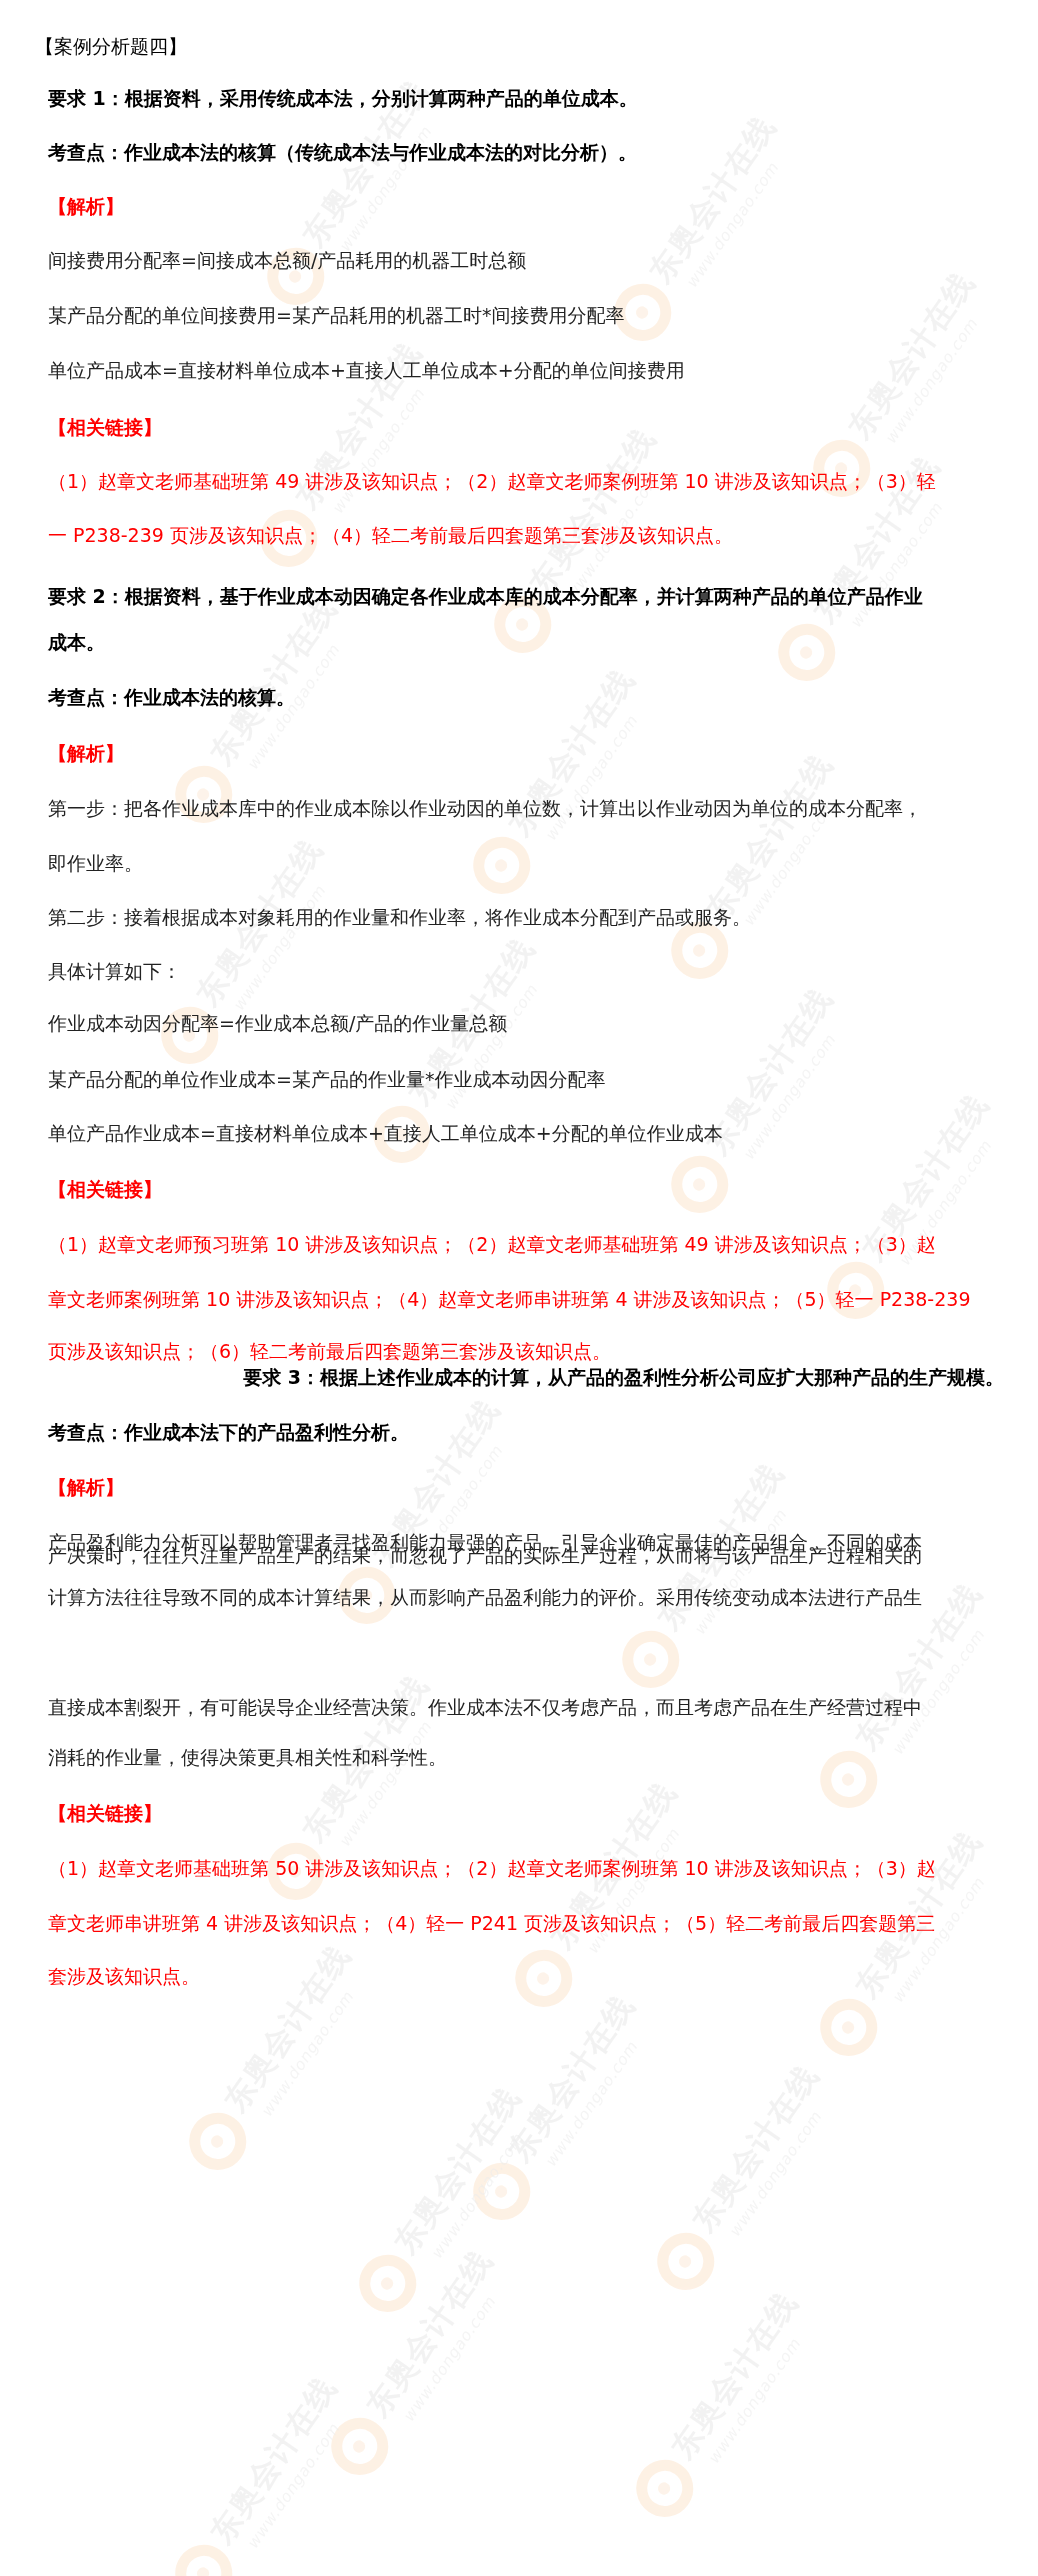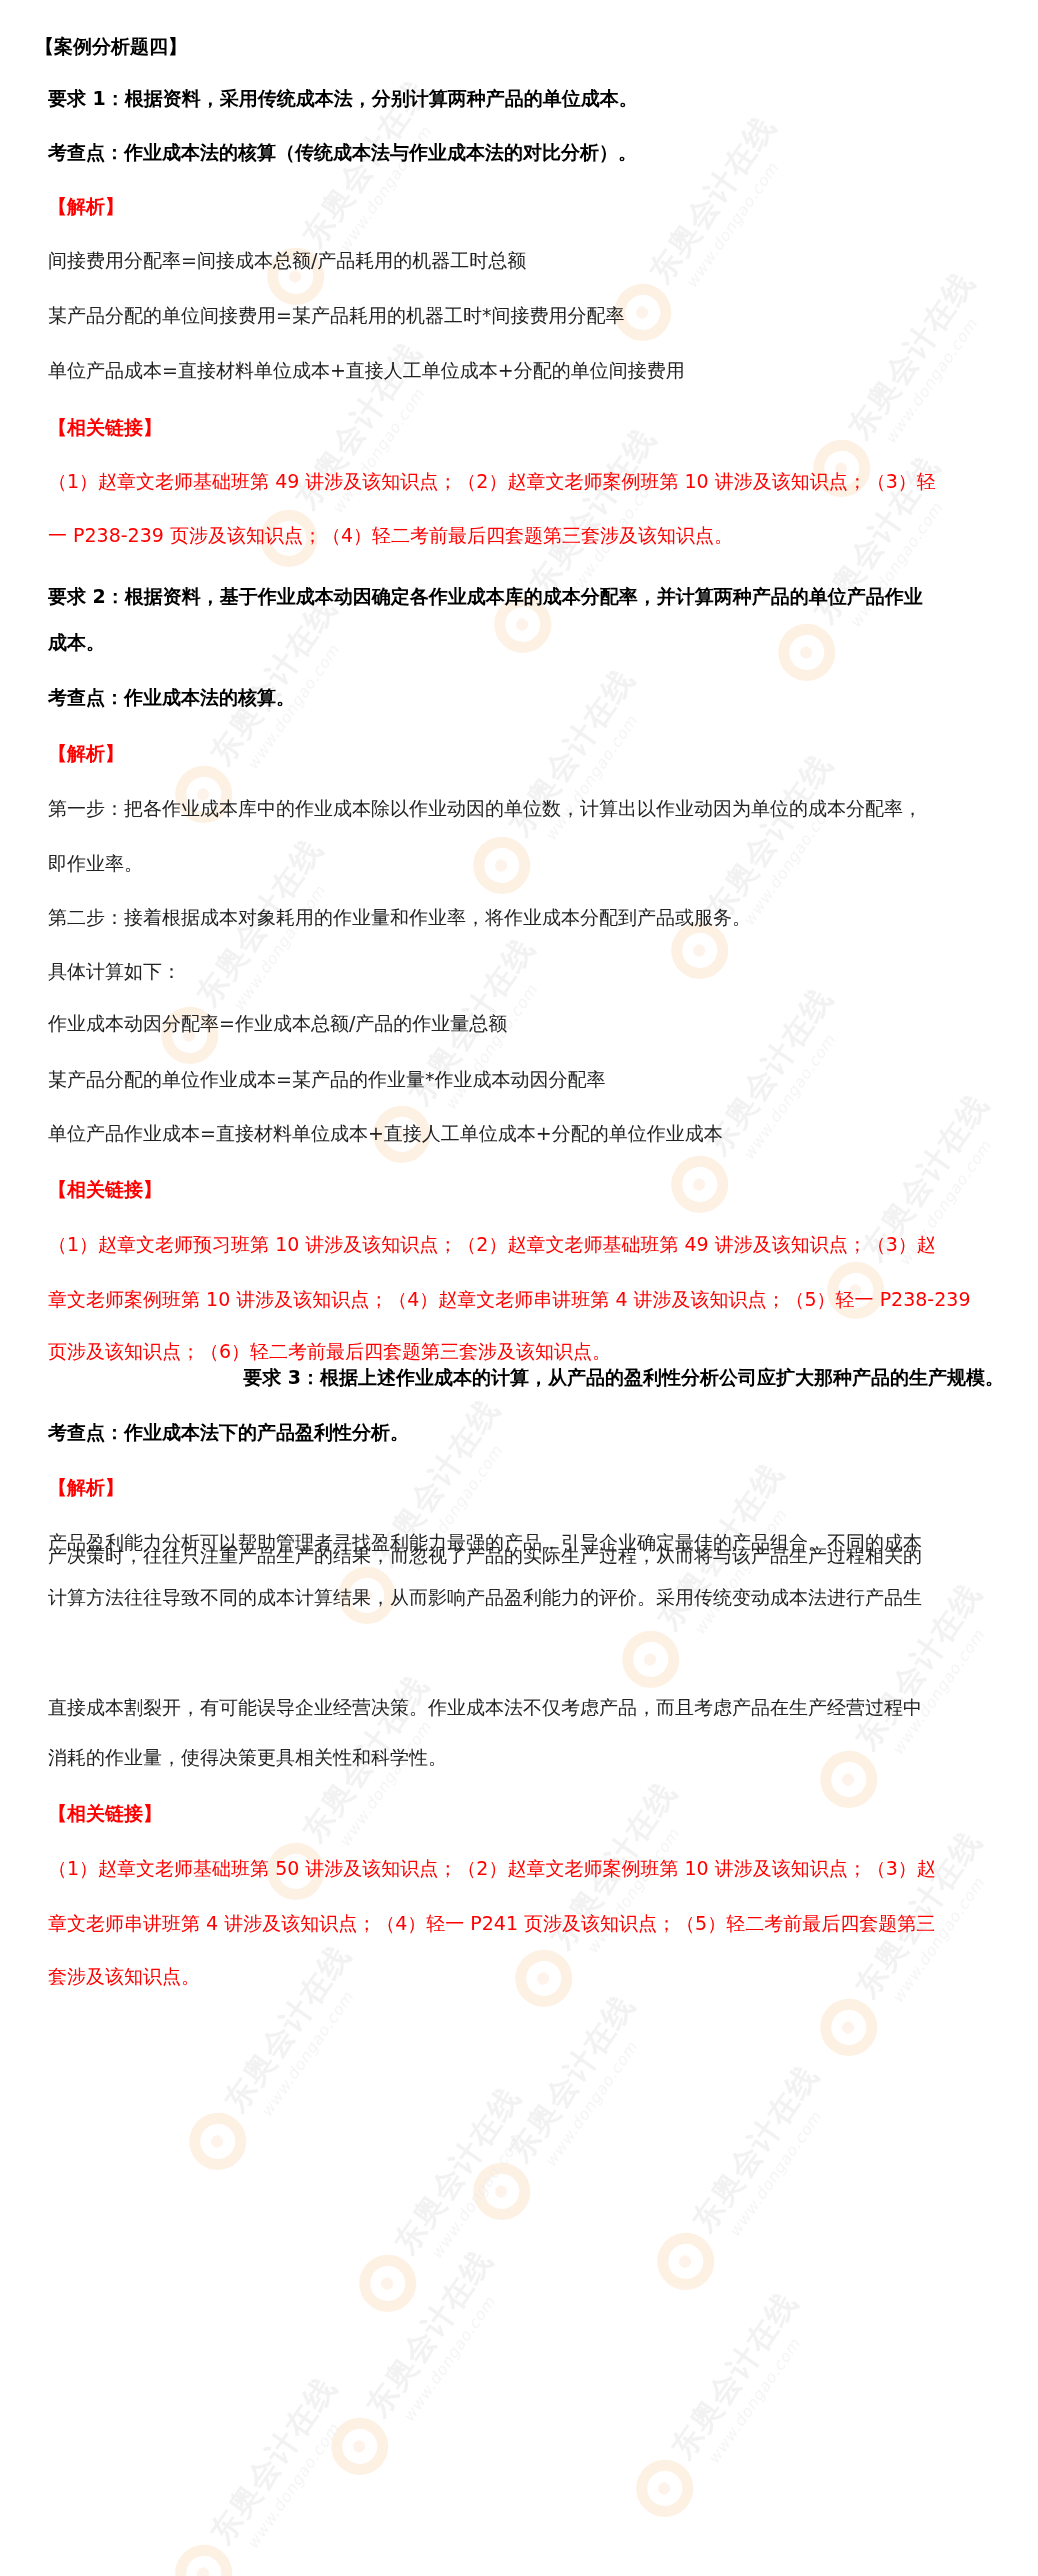--- a/index.html
+++ b/index.html
@@ -10,21 +10,21 @@
   .wm .logo { position: absolute; left: 0; top: 21px; width: 57px; height: 57px;
         border-radius: 50%; border: 11.3px solid #fde6cf; box-sizing: border-box; }
   .wm .logo::after { content: ""; position: absolute; left: 11.3px; top: 11.3px; width: 11.3px; height: 11.3px;
         border-radius: 50%; background: #fdebd9; }
   .wm .cn { position: absolute; left: 64px; top: 21px; font-size: 31px; font-weight: bold;
         color: #e9e9e9; letter-spacing: 1.4px; white-space: nowrap; }
   .wm .url { position: absolute; left: 78px; top: 64px; font-size: 15.6px; font-style: italic;
         color: #ececec; white-space: nowrap; letter-spacing: 0.7px; }
   .line { position: absolute; left: 48px; right: 35px; font-size: 19px; line-height: 24px;
           white-space: nowrap; color: #222; z-index: 2; }
-  .title { font-weight: bold; color: #000; left: 35px; }
+  .title { font-weight: normal; color: #000; left: 35px; }
   .req { font-weight: bold; color: #000; }
   .tag { font-weight: bold; color: #ff0000; left: 48px; }
   .red { color: #ff0000; }
   .body { color: #222; }
 </style>
 </head>
 <body>
 
 <div class="wm" style="left:234px;top:163px;">
   <span class="logo"></span>

